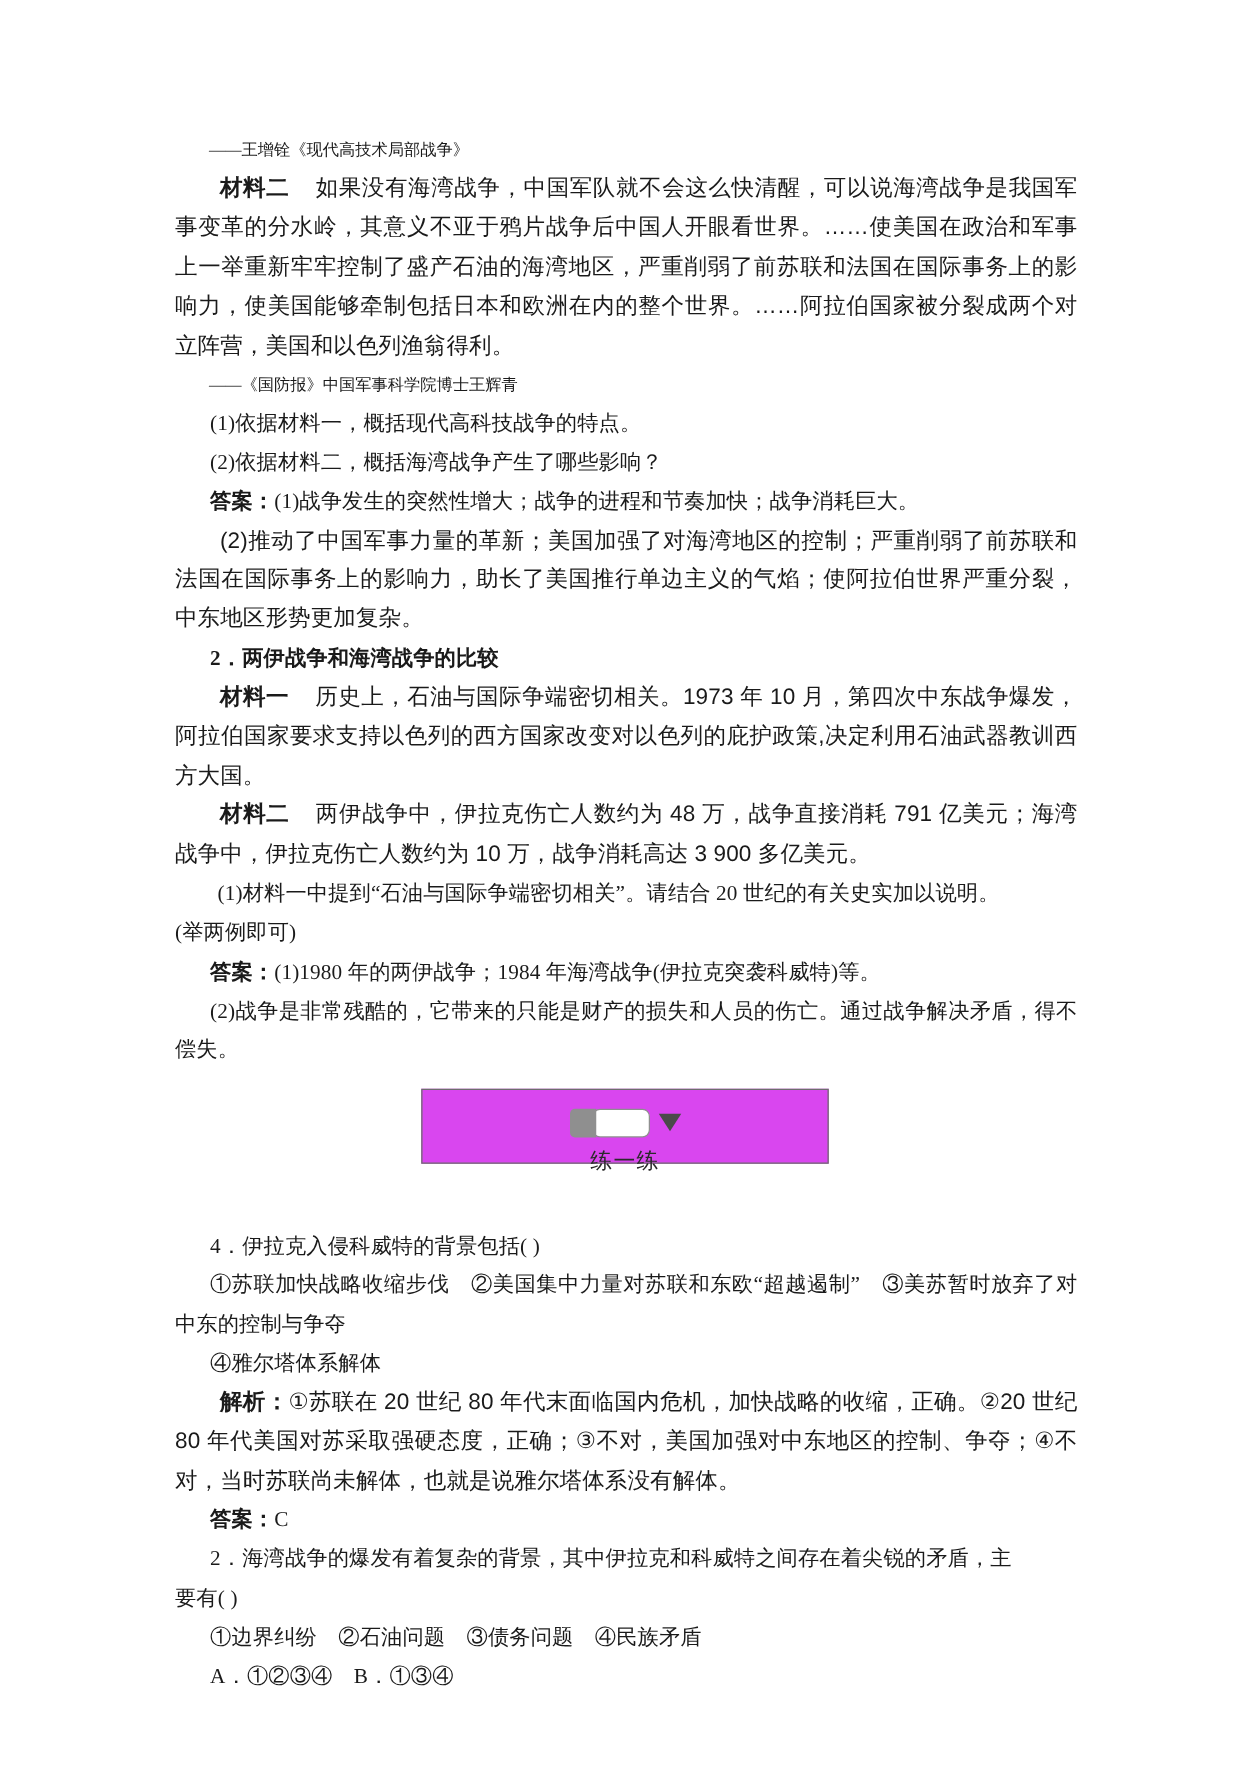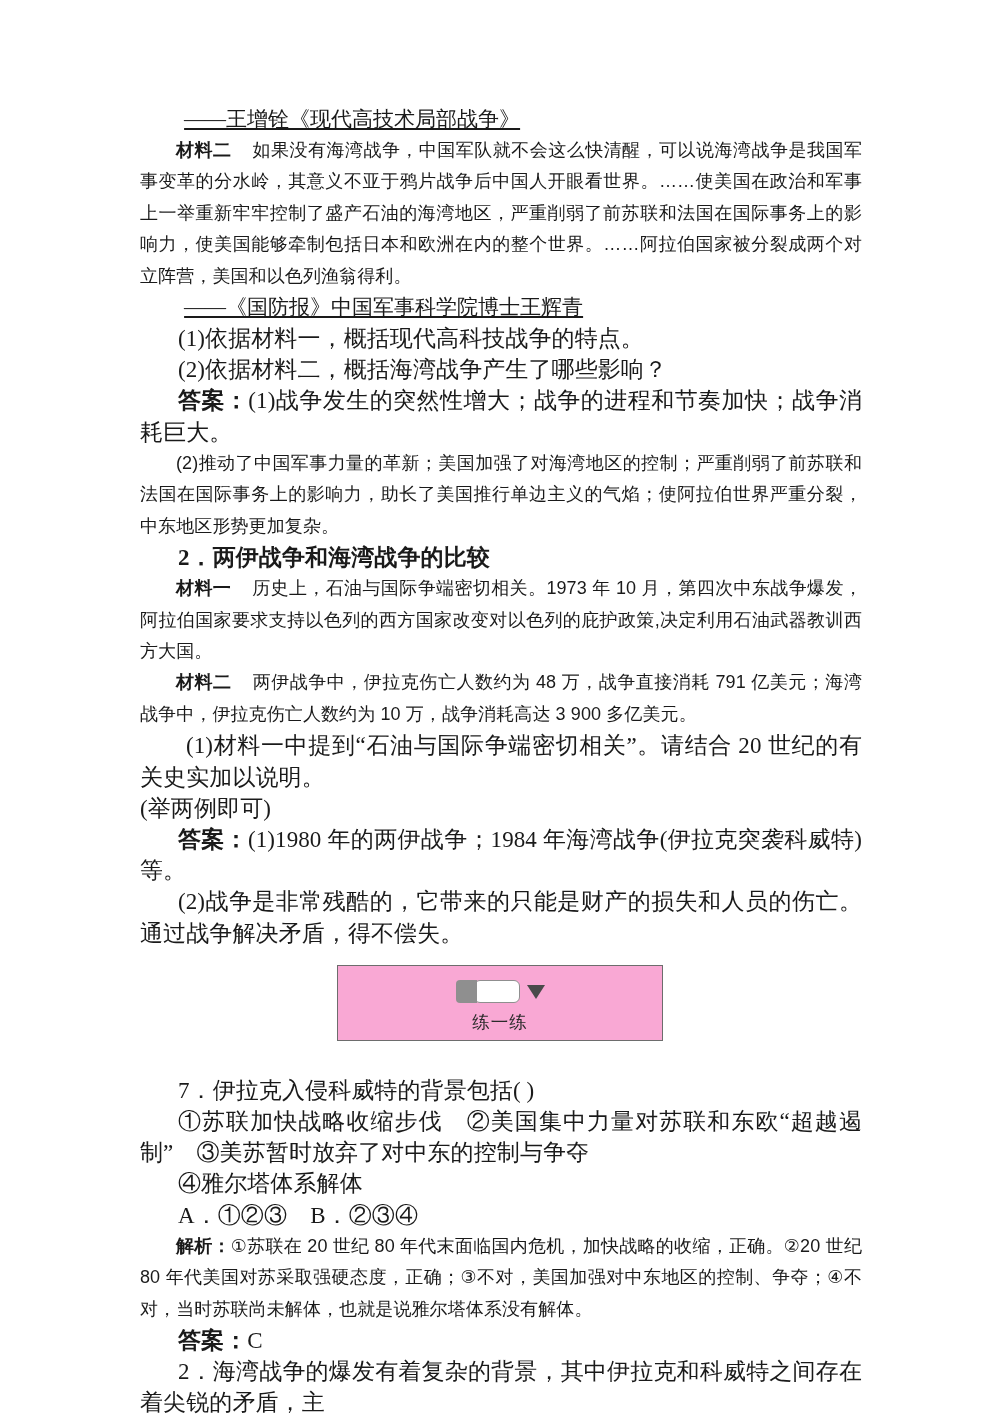--- a/index.html
+++ b/index.html
@@ -36,67 +36,66 @@
   .hei {
     font-family: "Liberation Sans", "DejaVu Sans", sans-serif;
   }
 
   p {
     margin: 0;
     padding: 0;
   }
 
   .ln {
-    font-size: 23px;
+    font-size: 17px;
     line-height: 31.2px;
     text-align: justify;
     text-justify: inter-ideograph;
     letter-spacing: 0.1px;
   }
   .ln.hei {
     font-size: 18px;
     line-height: 31.4px;
   }
   .indent2 {
     text-indent: 2em;
   }
   .indent1 {
     text-indent: 1.65em;
   }
   .b {
     font-weight: bold;
   }
   .attrib {
-    font-size: 21px;
+    font-size: 13px;
     line-height: 31px;
     text-indent: 2.1em;
-    text-decoration: underline;
   }
   .sp {
     display: inline-block;
     width: 1.15em;
   }
   .num {
     font-family: "Liberation Serif", "DejaVu Serif", serif;
   }
 
   
   .practice-wrap {
     margin-top: 16px;
     height: 92px;
     position: relative;
   }
   .practice-box {
     position: absolute;
     left: 197px;
     top: 0;
     width: 326px;
-    height: 76px;
+    height: 60px;
     border: 1.6px solid #6d6d6d;
-    background: #f9a8d4;
+    background: #d946ef;
     box-sizing: border-box;
   }
   .widget-row {
     position: absolute;
     left: 0; right: 0;
     top: 14px;
     display: flex;
     align-items: center;
     justify-content: center;
     gap: 0px;
@@ -179,24 +178,23 @@
           <span class="sw-square"></span>
           <span class="sw-pill"></span>
           <span class="tri-down"></span>
         </div>
         <div class="practice-label">练一练</div>
       </div>
     </div>
 
     <div class="gap-after-box"></div>
 
-    <p class="ln song indent1">7．伊拉克入侵科威特的背景包括(        )</p>
+    <p class="ln song indent1">4．伊拉克入侵科威特的背景包括(        )</p>
     <p class="ln song indent1">①苏联加快战略收缩步伐　②美国集中力量对苏联和东欧“超越遏制”　③美苏暂时放弃了对中东的控制与争夺</p>
     <p class="ln song indent1">④雅尔塔体系解体</p>
-    <p class="ln song indent1">A．①②③　B．②③④</p>
 
     <p class="ln hei indent2"><span class="b">解析：</span><span>①苏联在 20 世纪 80 年代末面临国内危机，加快战略的收缩，正确。②20 世纪 80 年代美国对苏采取强硬态度，正确；③不对，美国加强对中东地区的控制、争夺；④不对，当时苏联尚未解体，也就是说雅尔塔体系没有解体。</span></p>
 
     <p class="ln song indent1"><span class="b hei">答案：</span><span class="num">C</span></p>
 
     <p class="ln song indent1">2．海湾战争的爆发有着复杂的背景，其中伊拉克和科威特之间存在着尖锐的矛盾，主</p>
     <p class="ln song">要有(        )</p>
     <p class="ln song indent1">①边界纠纷　②石油问题　③债务问题　④民族矛盾</p>
     <p class="ln song indent1">A．①②③④　B．①③④</p>
 

